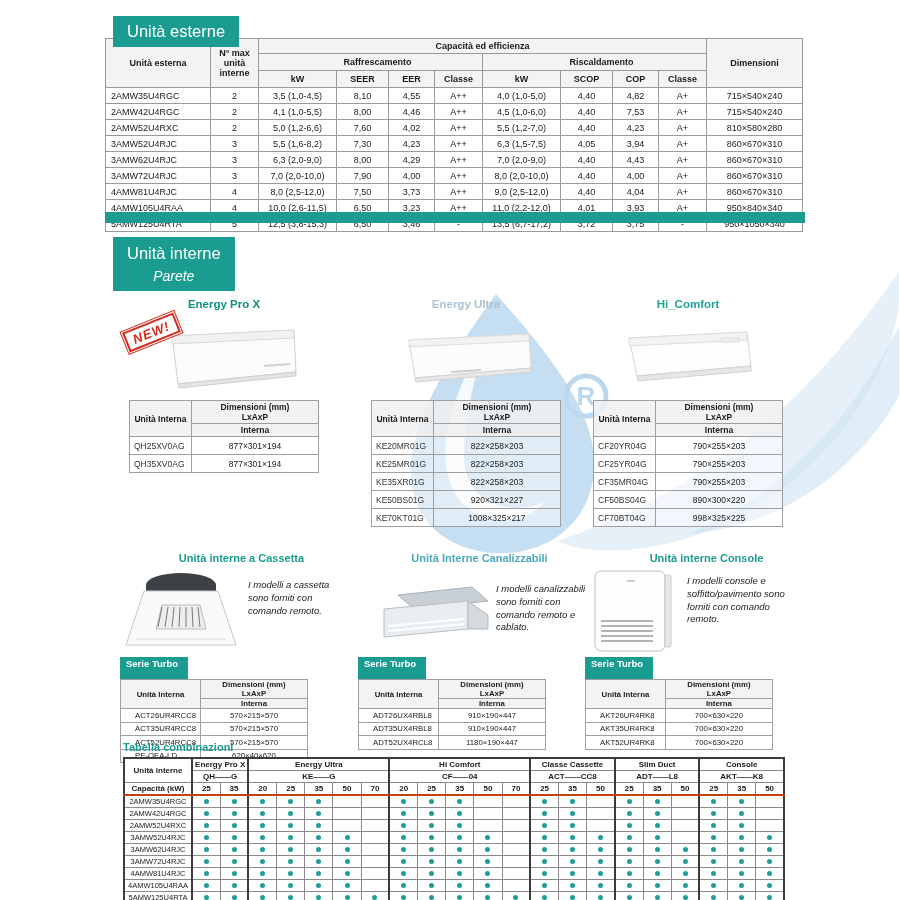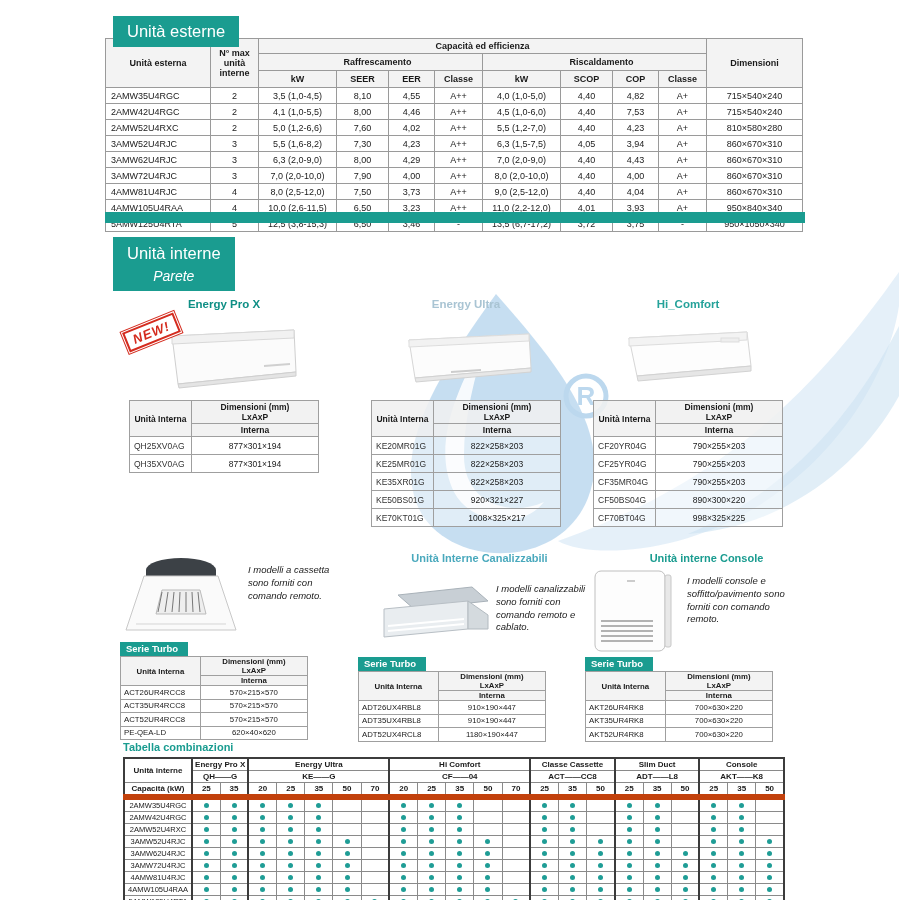--- a/index.html
+++ b/index.html
@@ -38,37 +38,37 @@
   .newstamp{position:absolute;left:6px;top:8px;transform:rotate(-22deg);border:2px solid #d42b1e;
             background:#fff;color:#d42b1e;font-weight:bold;font-style:italic;font-size:13px;
             padding:1px 6px;letter-spacing:1px;box-shadow:0 0 0 1px #fff,0 0 0 2px #d42b1e;}
 
   
   .speccol{position:absolute;top:552px;width:243px;z-index:1;}
   .sptitle{text-align:center;font-weight:bold;font-size:11px;height:15px;}
   .spwrap{position:relative;height:86px;}
   .spdesc{position:absolute;font-style:italic;font-size:9.5px;line-height:1.35;color:#222;}
   .serie-label{display:inline-block;background:var(--teal);color:#fff;font-weight:bold;
-               font-size:9.5px;padding:1px 10px 2px 6px;}
+               font-size:9.5px;padding:1px 10px 10px 6px;}
   table.serie{border-collapse:collapse;width:188px;}
   table.serie th,table.serie td{border:1px solid #9f9f9f;font-size:7.8px;text-align:center;padding:0 2px;}
   table.serie th{background:#f3f3f3;font-weight:bold;}
   table.serie col.c1{width:80px;} table.serie col.c2{width:108px;}
   table.serie td{height:12.5px;background:#fff;}
-  table.serie td.model{text-align:left;padding-left:3px;}
+  table.serie td.model{text-align:left;padding-left:14px;}
 
   
   .combo-title{position:absolute;left:123px;top:741px;font-weight:bold;font-size:11px;
                color:var(--teal);z-index:1;}
   #combo{position:absolute;left:123px;top:757px;width:662px;border-collapse:collapse;
          table-layout:fixed;z-index:1;background:#fff;border:2px solid #3c3c3c;}
   #combo th,#combo td{border:1px solid #8a8a8a;font-size:8px;text-align:center;padding:0;
                       height:11px;line-height:10px;overflow:hidden;}
   #combo th{font-weight:bold;background:#fff;}
-  #combo .hdr3 th{border-bottom:6px solid #c2410c;margin-left:42px;}
+  #combo .hdr3 th{border-bottom:2px solid #c2410c;margin-left:42px;}
   #combo td.model{font-size:7.5px;text-align:center;}
   #combo .gs{border-left:2px solid #3c3c3c;}
   .dot{display:inline-block;width:5px;height:5px;border-radius:50%;background:var(--dot);
        vertical-align:middle;}
 
   
   .ac-img{display:block;margin:0 auto;}
 </style>
 </head>
 <body>
@@ -388,20 +388,21 @@
           </tr>
           <tr>
             <td class="model">CF70BT04G</td>
             <td>998×325×225</td>
           </tr>
         </tbody>
     </table>
   </div>
 
   <div class="speccol" style="left:120px">
+    <div class="sptitle" style="color:#1a9c90">Unità interne a Cassetta</div>
     <div class="spwrap">
       <svg class="ac-img" style="position:absolute;left:2px;top:2px" width="118" height="82" viewBox="0 0 118 82">
         <path d="M24,16 A35 12 0 0 1 94,16 L94,22 L24,22 Z" fill="#3c4146"></path>
         <polygon points="4,76 114,76 96,22 22,22" fill="#fafafa" stroke="#c8c8c8"></polygon>
         <polygon points="34,60 84,60 78,36 40,36" fill="#eeeeee" stroke="#bbbbbb"></polygon>
         <g stroke="#777" stroke-width="1">
           <line x1="40" y1="38" x2="36" y2="58"></line>
             <line x1="46" y1="38" x2="43" y2="58"></line>
           <line x1="52" y1="38" x2="50" y2="58"></line>
             <line x1="58" y1="38" x2="57" y2="58"></line>

